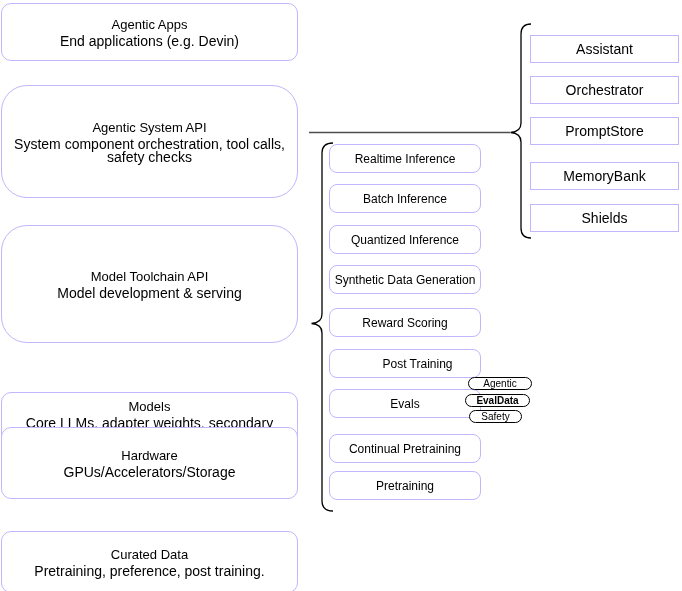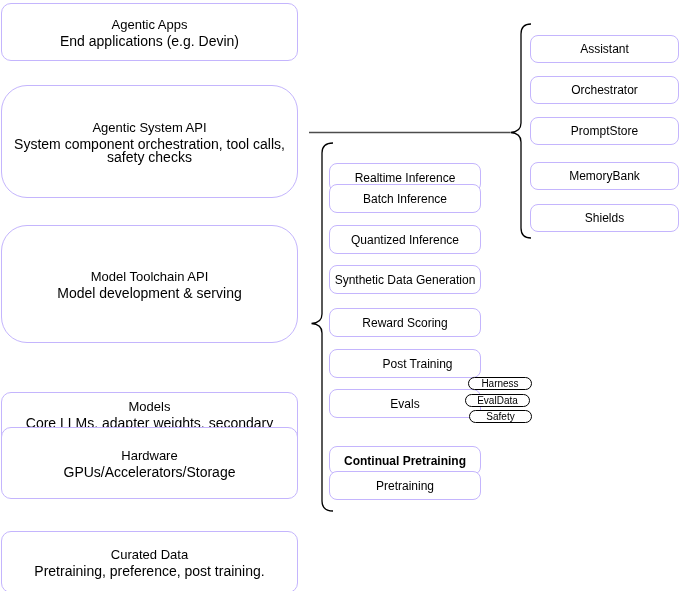--- a/index.html
+++ b/index.html
@@ -42,49 +42,49 @@
   .lb2 { top: 225px; height: 118px; border-radius: 26px; }
   .lb3 { top: 372px; height: 58px; margin-top: 20px; }
   .lb4 { top: 427px; height: 72px; }
   .lb5 { top: 531px; height: 62px; }
   
   .mbox {
     left: 329px; width: 152px; height: 29px;
     border-radius: 8px;
     font-size: 12px;
   }
-  .mb0 { top: 144px; margin-top: 19px; } .mb1 { top: 184px; } .mb2 { top: 225px; }
+  .mb0 { top: 144px; } .mb1 { top: 184px; } .mb2 { top: 225px; }
   .mb3 { top: 265px; } .mb4 { top: 308px; } .mb5 { top: 349px; padding-left: 25px; }
-  .mb6 { top: 389px; } .mb7 { top: 446px; font-weight: bold; } .mb8 { top: 471px; }
+  .mb6 { top: 389px; } .mb7 { top: 434px; } .mb8 { top: 471px; }
   
   .rbox {
     left: 530px; width: 149px; height: 28px;
-    border-radius: 8px;
-    font-size: 12px;
+    border-radius: 0;
+    font-size: 14px;
   }
   .rb0 { top: 35px; } .rb1 { top: 76px; } .rb2 { top: 117px; }
   .rb3 { top: 162px; } .rb4 { top: 204px; }
   
   .pill {
     position: absolute;
     box-sizing: border-box;
     background: #ffffff;
     border: 1px solid #000000;
     border-radius: 7px;
     height: 13px;
     font-size: 10px;
     line-height: 11px;
     display: flex;
     align-items: center;
     justify-content: center;
     text-align: center;
   }
   .pl0 { left: 468px; top: 377px; width: 64px; }
-  .pl1 { left: 465px; top: 394px; width: 65px; }
-  .pl2 { left: 469px; top: 410px; width: 63px; }
+  .pl1 { left: 465px; top: 394px; width: 65px; font-weight: bold; }
+  .pl2 { left: 469px; top: 410px; width: 53px; }
 </style>
 </head>
 <body>
 
 <div class="canvas">
 
   <svg class="connector-layer" width="682" height="591" viewBox="0 0 682 591">
 
     <path d="M 309 132.5 L 510 132.5" stroke="#4d4d4d" stroke-width="1.4" fill="none"></path>
 
@@ -127,21 +127,21 @@
   <div class="node mbox mb0">Realtime Inference</div>
   <div class="node mbox mb1">Batch Inference</div>
   <div class="node mbox mb3">Synthetic Data Generation</div>
   <div class="node mbox mb2">Quantized Inference</div>
   <div class="node mbox mb4">Reward Scoring</div>
   <div class="node mbox mb5">Post Training</div>
   <div class="node mbox mb6">Evals</div>
   <div class="node mbox mb7">Continual Pretraining</div>
   <div class="node mbox mb8">Pretraining</div>
 
-  <div class="pill pl0">Harness</div>
+  <div class="pill pl0">Agentic</div>
   <div class="pill pl1">EvalData</div>
   <div class="pill pl2">Safety</div>
 
   <div class="node rbox rb0">Assistant</div>
   <div class="node rbox rb1">Orchestrator</div>
   <div class="node rbox rb2">PromptStore</div>
   <div class="node rbox rb3">MemoryBank</div>
   <div class="node rbox rb4">Shields</div>
 
 </div>

